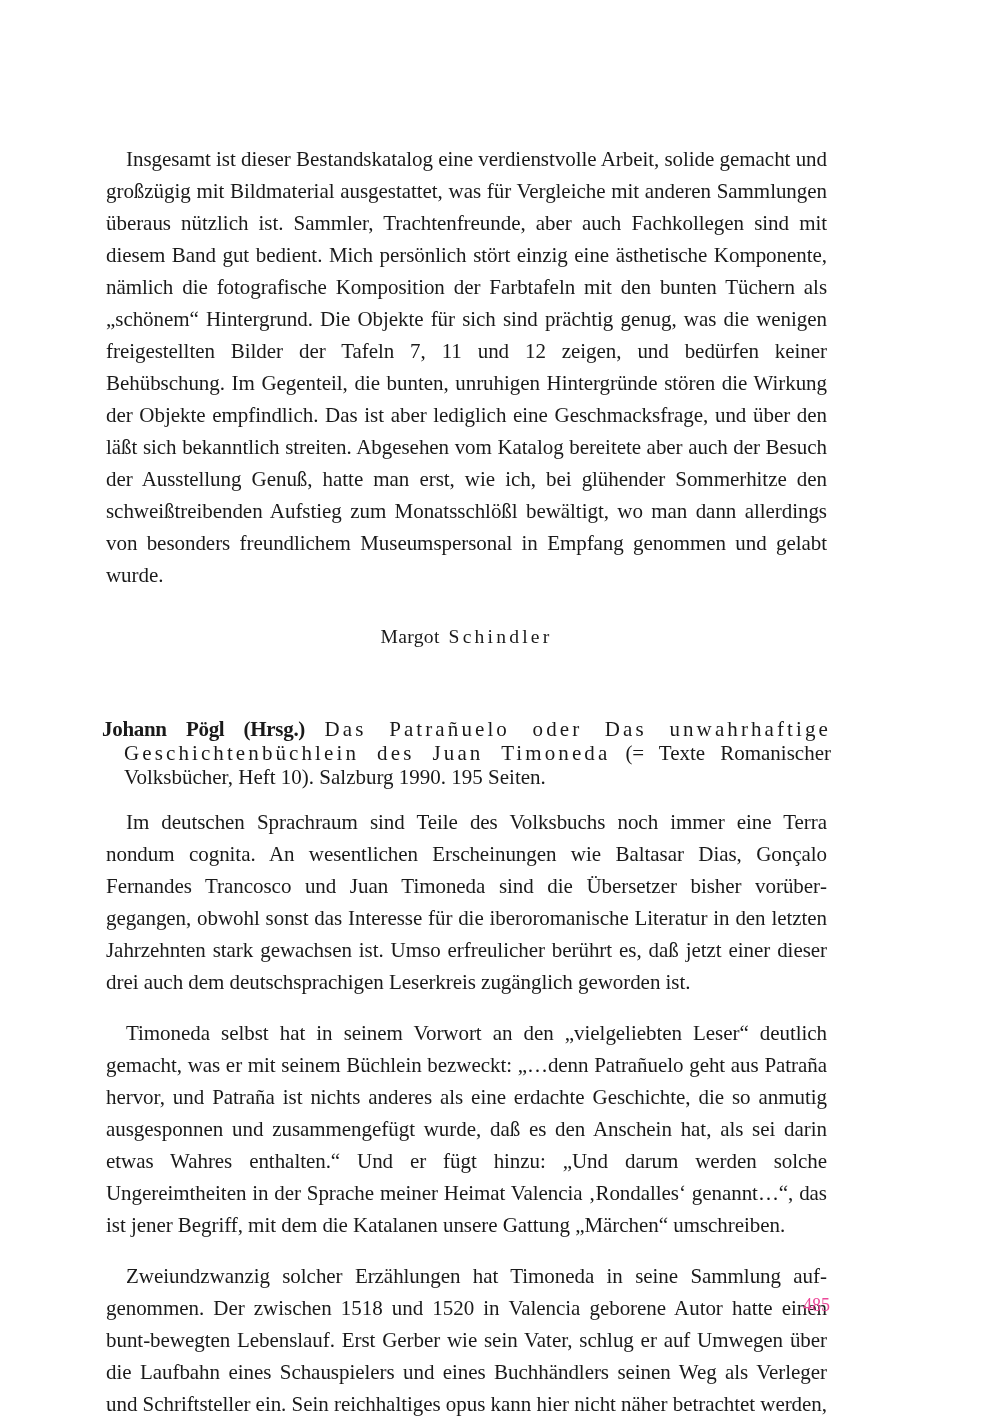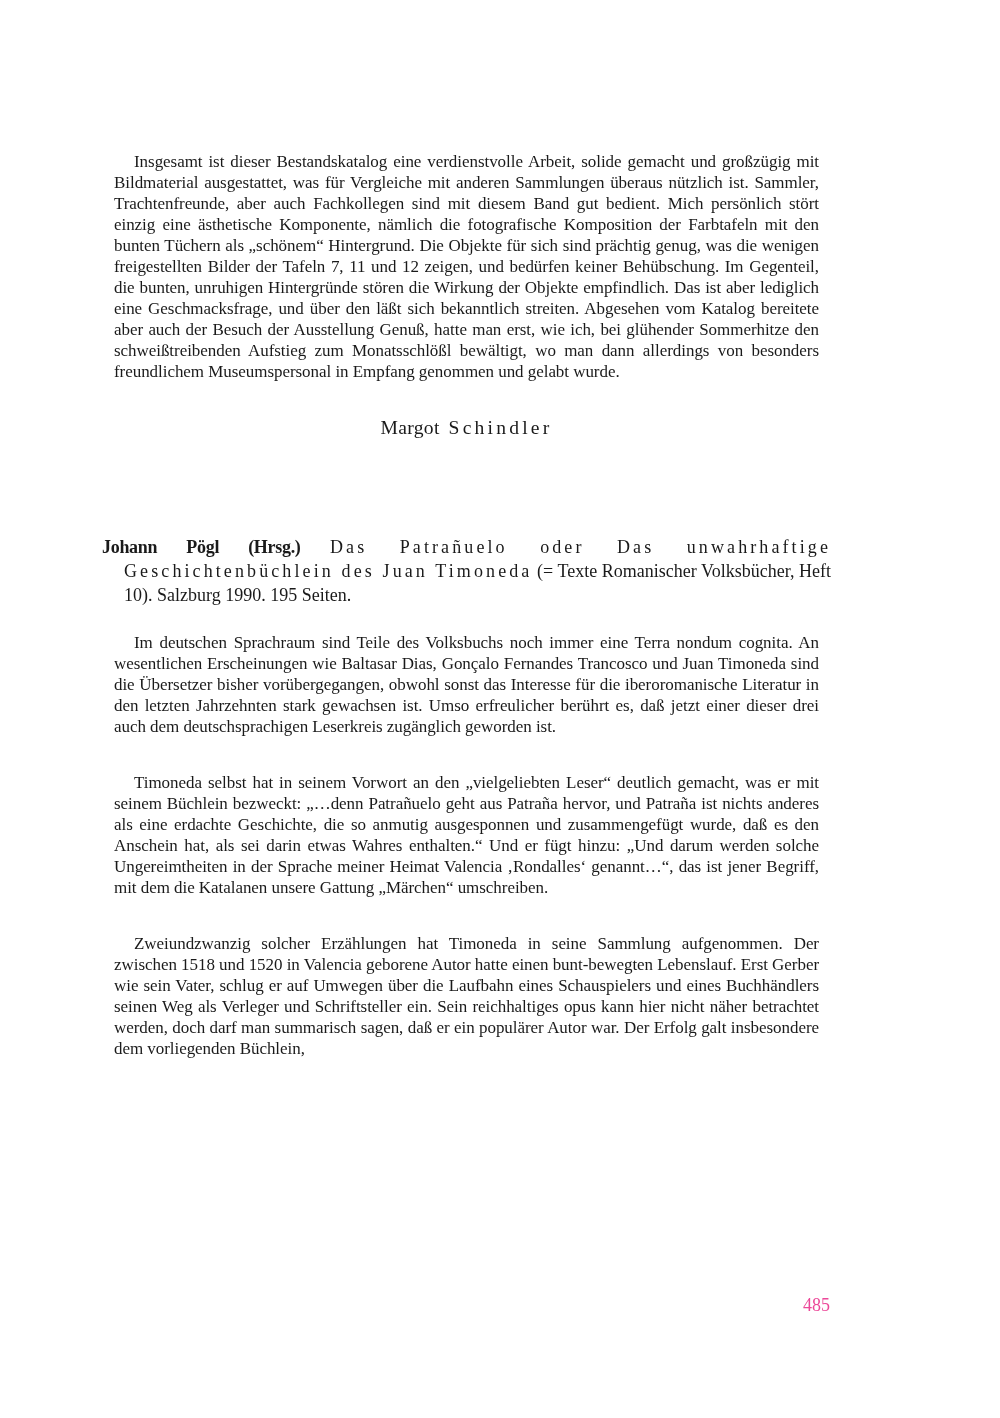--- a/index.html
+++ b/index.html
@@ -15,43 +15,43 @@
       font-family: "Liberation Serif", "DejaVu Serif", serif;
       color: #1a1a1a;
     }
     .page {
       position: absolute;
       left: 102px;
       top: 139px;
       width: 729px;
     }
     .para {
-      font-size: 17px;
-      line-height: 21px;
+      font-size: 21px;
+      line-height: 32px;
       text-align: justify;
       text-indent: 20px;
-      margin: 12px;
+      margin: 4px;
       hyphens: manual;
       letter-spacing: -0.05px;
     }
     .para.first {
       text-indent: 20px;
     }
     .signature {
       text-align: center;
       font-size: 19.6px;
       line-height: 24px;
       margin-top: 34px;
       padding-right: 0;
     }
     .signature .given { letter-spacing: 0.3px; }
     .signature .surname { letter-spacing: 3.2px; margin-left: 4px; }
     .review-head {
-      margin-top: 95px;
-      font-size: 18px;
+      margin-top: 68px;
+      font-size: 21px;
       line-height: 24.2px;
       text-align: justify;
       padding-left: 22px;
       text-indent: -22px;
     }
     .review-head .editor {
       font-weight: bold;
       letter-spacing: -0.3px;
     }
     .review-head .title {

